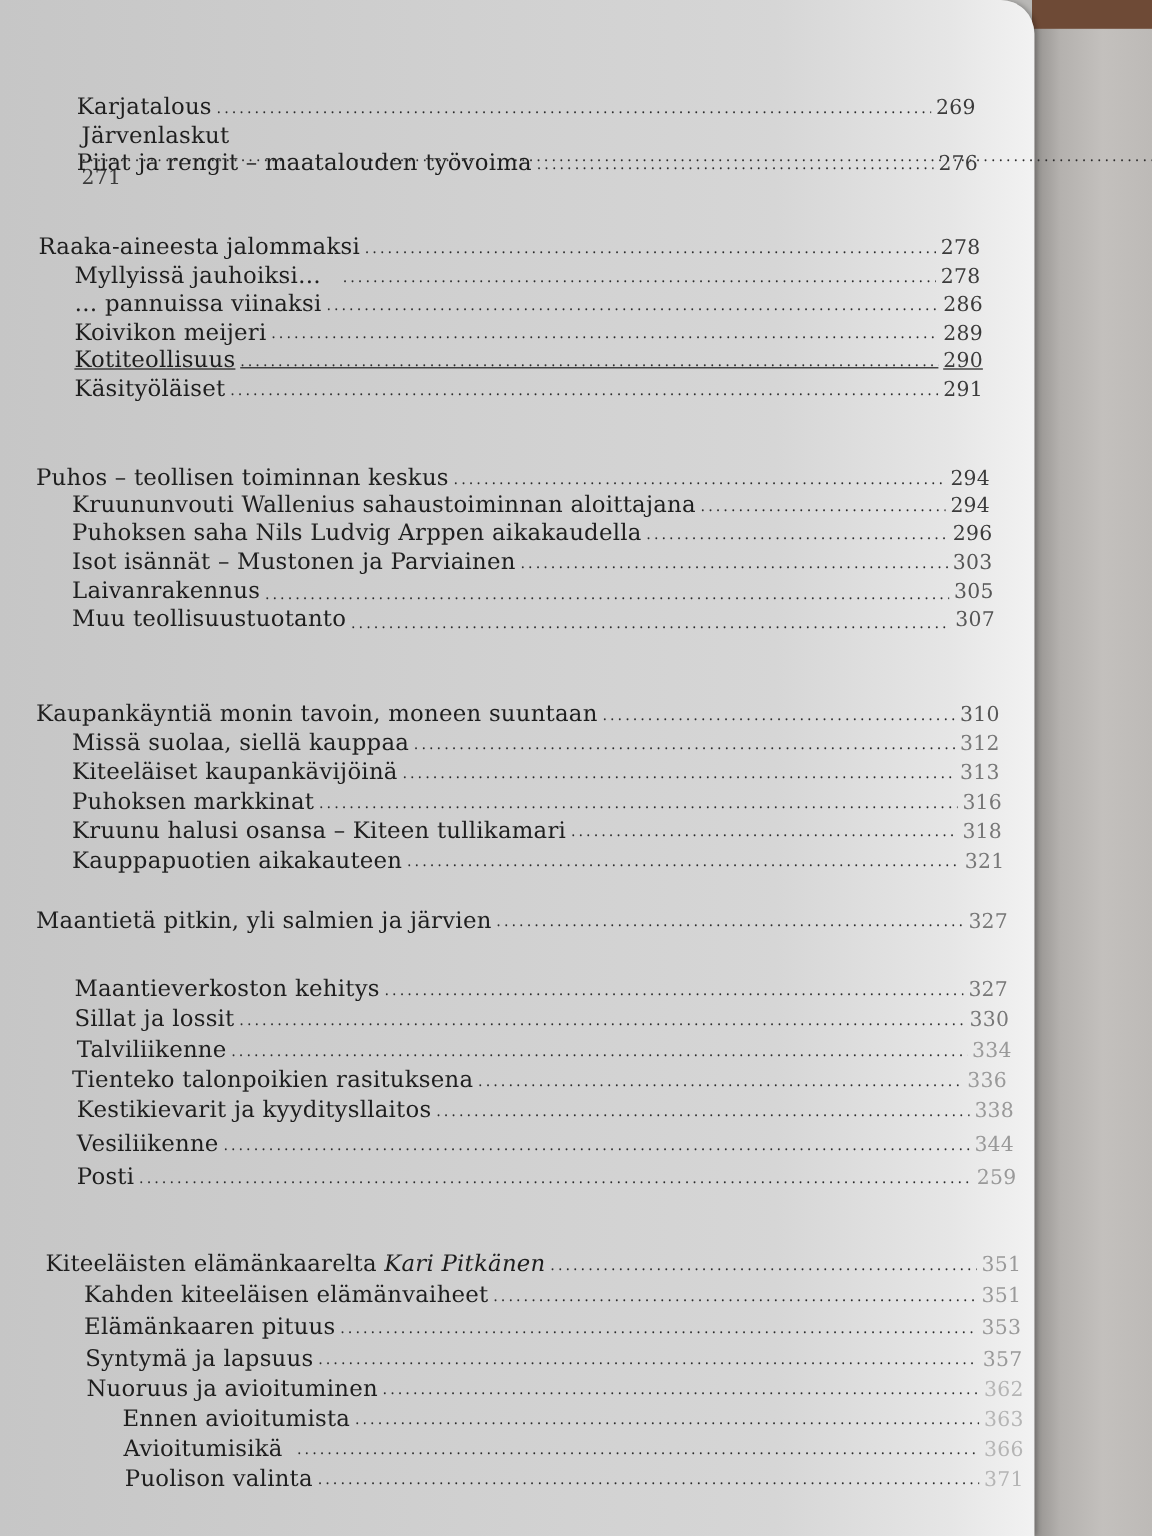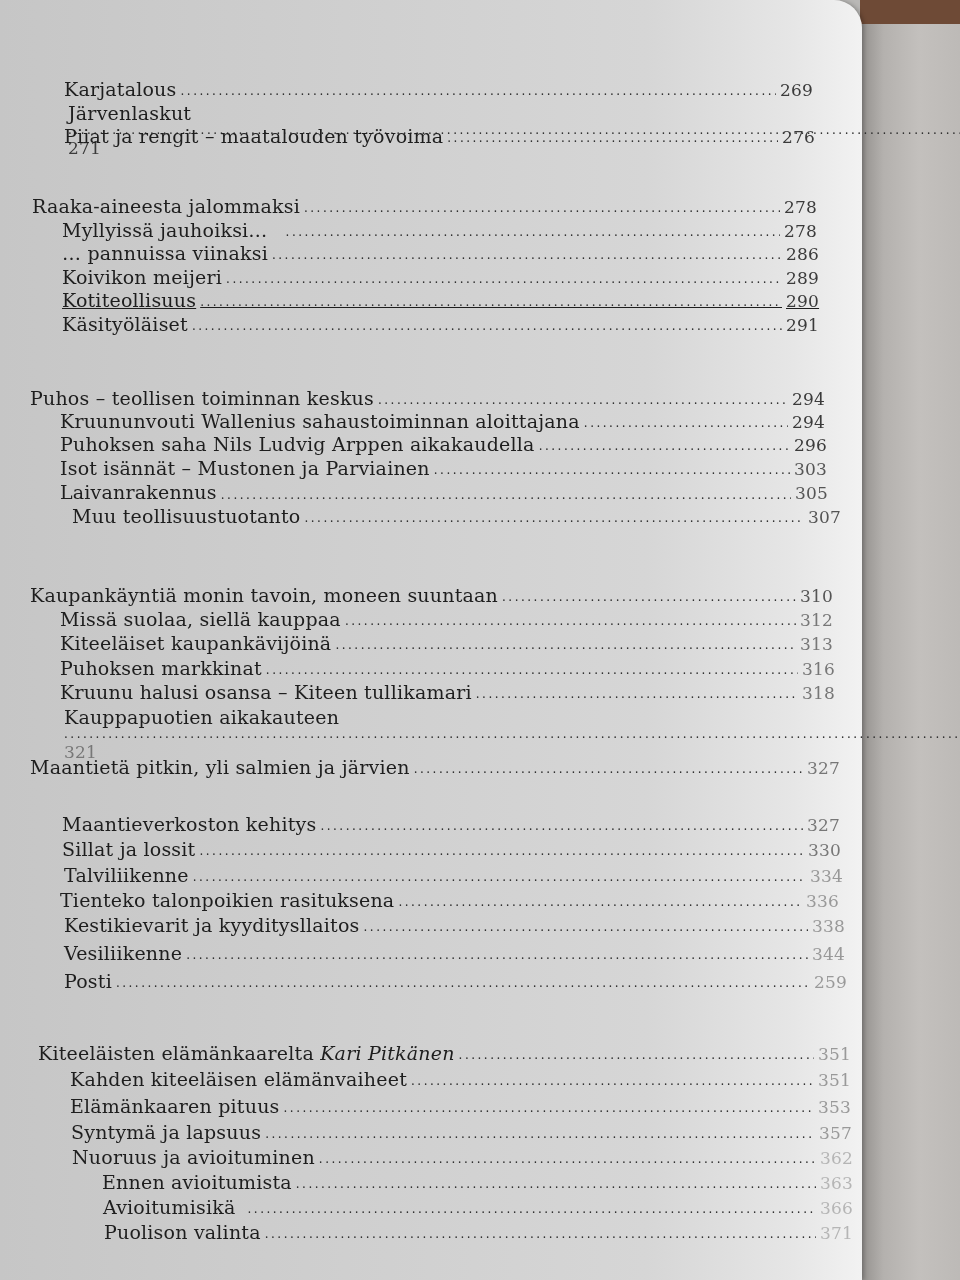--- a/index.html
+++ b/index.html
@@ -119,21 +119,21 @@
     <div class="row fade-1" style="left:60px; top:457px; width:772px;">
       <span class="title">Isot isännät – Mustonen ja Parviainen</span>
       <span class="leader"></span>
       <span class="page-num">303</span>
     </div>
     <div class="row fade-1" style="left:60px; top:481px; width:773px;align-items:flex-end;">
       <span class="title">Laivanrakennus</span>
       <span class="leader"></span>
       <span class="page-num">305</span>
     </div>
-    <div class="row fade-1" style="left:72px; top:505px; width:774px;">
+    <div class="row fade-1" style="left:60px; top:505px; width:774px;align-items:flex-end;">
       <span class="title">Muu teollisuustuotanto</span>
       <span class="leader"></span>
       <span class="page-num">307</span>
     </div>
 
     <div class="row fade-1" style="left:30px; top:584px; width:808px;">
       <span class="title">Kaupankäyntiä monin tavoin, moneen suuntaan</span>
       <span class="leader"></span>
       <span class="page-num">310</span>
     </div>
@@ -150,21 +150,21 @@
     <div class="row fade-2" style="left:60px; top:657px; width:780px;">
       <span class="title">Puhoksen markkinat</span>
       <span class="leader"></span>
       <span class="page-num">316</span>
     </div>
     <div class="row fade-2" style="left:60px; top:681px; width:780px;">
       <span class="title">Kruunu halusi osansa – Kiteen tullikamari</span>
       <span class="leader"></span>
       <span class="page-num">318</span>
     </div>
-    <div class="row fade-2" style="left:60px; top:706px; width:782px;flex-direction:column;">
+    <div class="row fade-2" style="left:60px; top:706px; width:782px;">
       <span class="title">Kauppapuotien aikakauteen</span>
       <span class="leader"></span>
       <span class="page-num">321</span>
     </div>
 
     <div class="row fade-2" style="left:30px; top:756px; width:815px;">
       <span class="title">Maantietä pitkin, yli salmien ja järvien</span>
       <span class="leader"></span>
       <span class="page-num">327</span>
     </div>

